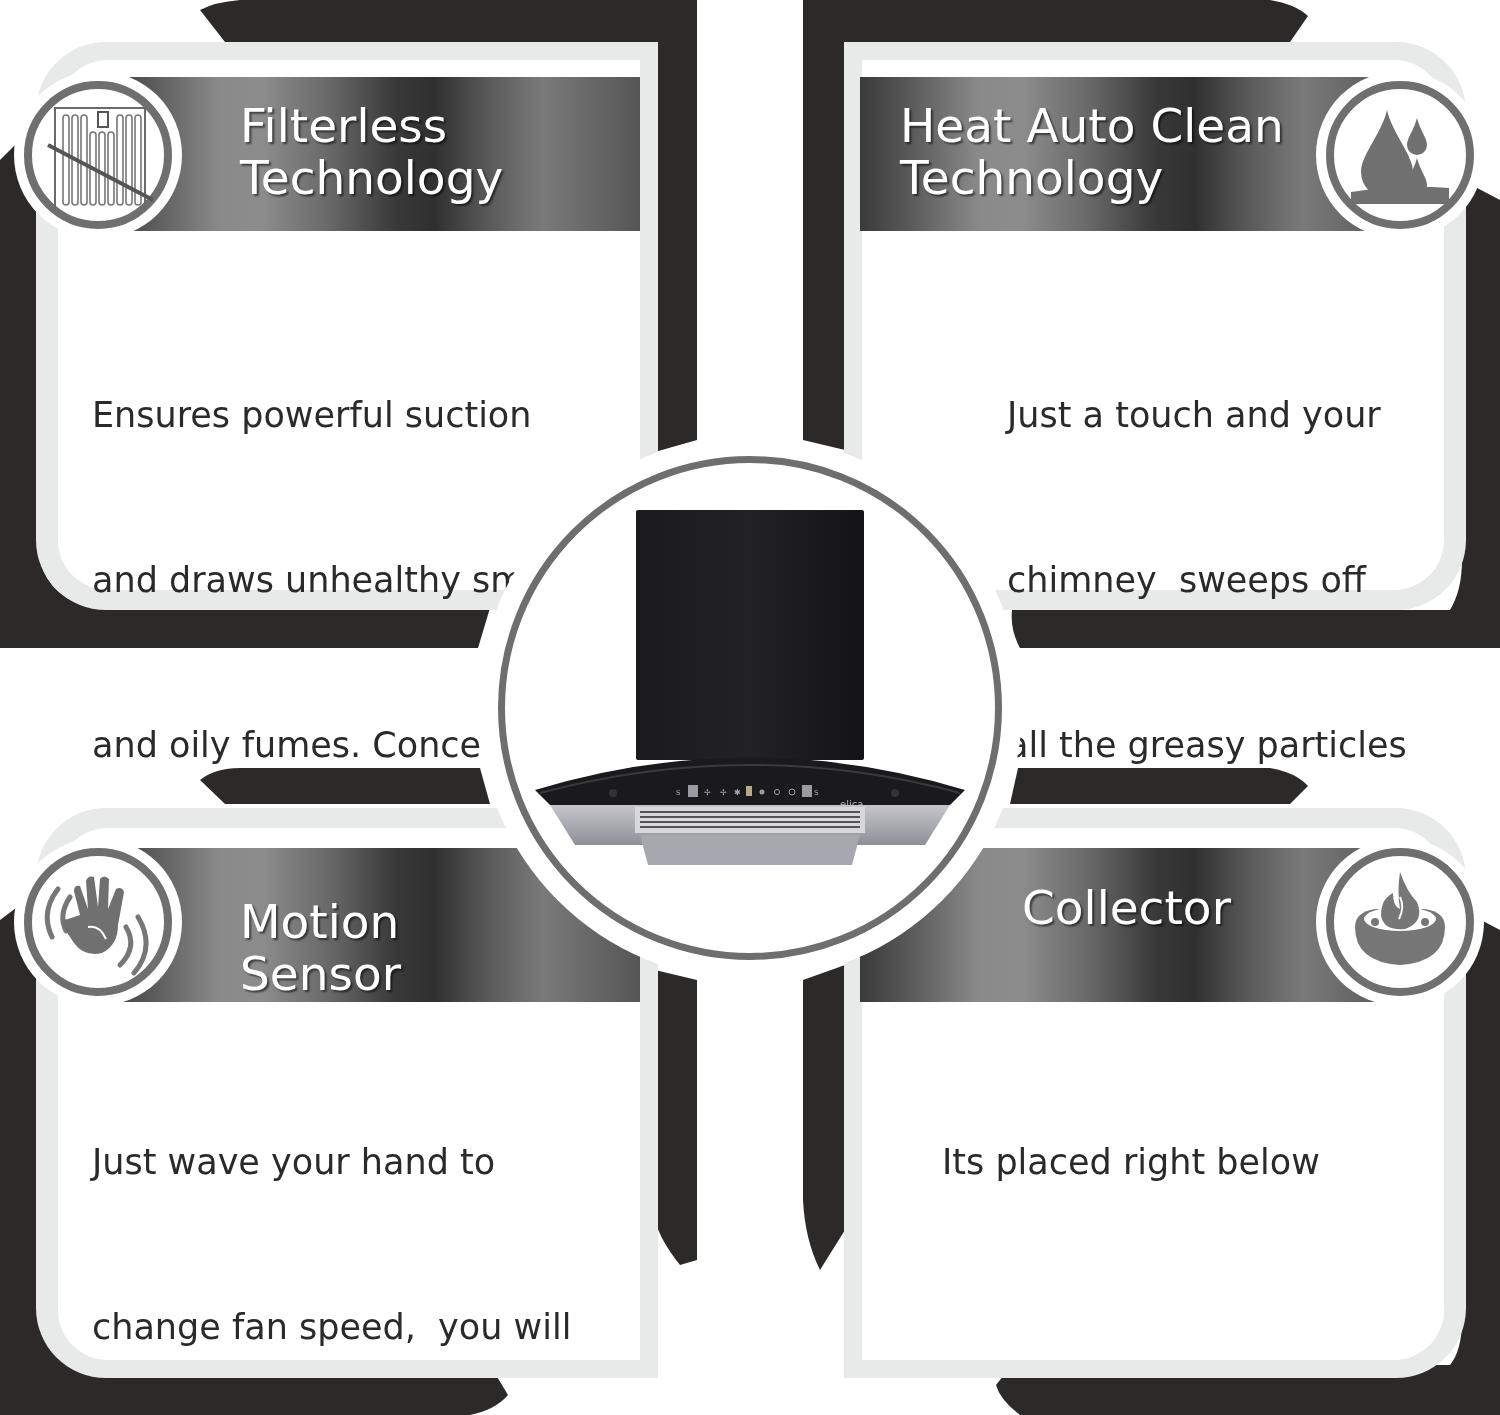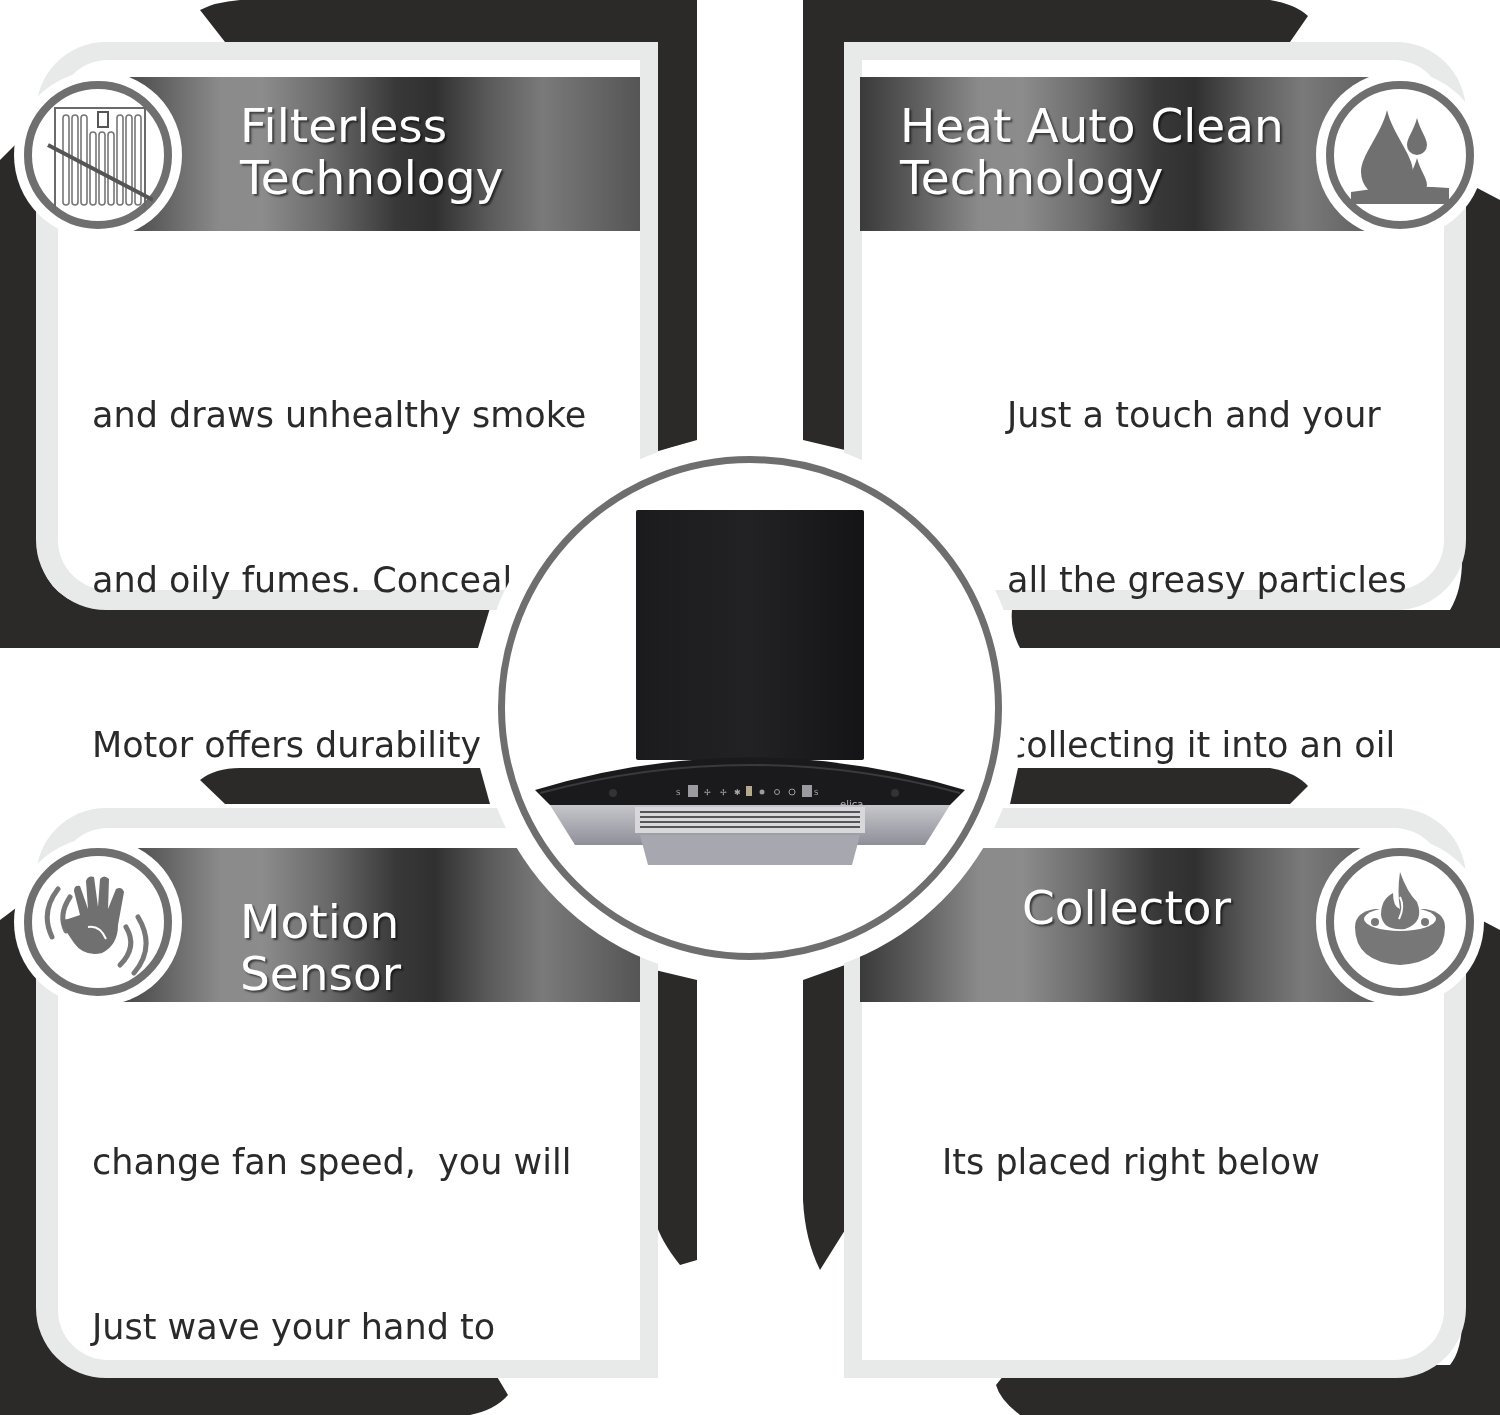--- a/index.html
+++ b/index.html
@@ -74,20 +74,21 @@
         <rect x="74" y="15" width="6" height="90" rx="3"></rect>
         <rect x="83" y="15" width="6" height="90" rx="3"></rect>
         <rect x="92" y="15" width="6" height="90" rx="3"></rect>
         <rect x="55" y="12" width="10" height="15" stroke="#555" stroke-width="2"></rect>
       </g>
       <line x1="5" y1="45" x2="110" y2="100" stroke="#555" stroke-width="4"></line>
     </svg>
   </div>
 </div>
 <div class="body-text" style="left:92px;top:278px;">
+  <div>Ensures powerful suction</div>
   <div>and draws unhealthy smoke</div>
   <div>and oily fumes. Concealed</div>
   <div>Motor offers durability &amp;</div>
   <div>long life.</div>
 </div>
 
 <div class="card-outer" style="left:844px;top:42px;width:622px;height:568px;border-radius:0 70px 70px 0;"></div>
 <div class="card-inner" style="left:862px;top:60px;width:582px;height:530px;border-radius:0 50px 50px 0;"></div>
 <div class="band" style="left:860px;top:77px;width:540px;"></div>
 <div class="band-title" style="left:900px;top:100px;">
@@ -99,20 +100,21 @@
     <svg width="110" height="110" viewBox="0 0 110 110">
       <path d="M 42 10 C 48 35 68 55 68 72 A 26 26 0 0 1 16 72 C 16 55 36 35 42 10 Z" fill="#707070"></path>
       <path d="M 72 18 C 75 30 82 38 82 45 A 10 10 0 0 1 62 45 C 62 38 69 30 72 18 Z" fill="#707070"></path>
       <path d="M 72 58 C 75 70 82 78 82 85 A 10 10 0 0 1 62 85 C 62 78 69 70 72 58 Z" fill="#707070"></path>
       <path d="M 6 92 Q 55 84 104 88 L 104 104 L 6 104 Z" fill="#707070"></path>
     </svg>
   </div>
 </div>
 <div class="body-text" style="left:1007px;top:278px;">
   <div>Just a touch and your</div>
+  <div>chimney  sweeps off</div>
   <div>all the greasy particles</div>
   <div>collecting it into an oil</div>
   <div>collector.</div>
 </div>
 
 <div class="card-outer" style="left:36px;top:808px;width:622px;height:570px;border-radius:70px 0 0 70px;"></div>
 <div class="card-inner" style="left:58px;top:828px;width:582px;height:532px;border-radius:50px 0 0 50px;"></div>
 <div class="band" style="left:100px;top:848px;width:540px;"></div>
 <div class="band-title" style="left:240px;top:896px;">
   <div>Motion</div>
@@ -126,22 +128,22 @@
         <path d="M 32 30 Q 20 48 28 64"></path>
         <path d="M 88 60 Q 100 80 82 98"></path>
         <path d="M 100 50 Q 118 80 96 106"></path>
       </g>
       <path d="M 42 48 L 36 24 Q 36 18 42 19 L 50 42 L 48 14 Q 50 8 56 10 L 60 40 L 62 12 Q 66 7 71 12 L 70 42 L 78 22 Q 84 19 86 25 L 80 58 Q 80 78 64 86 Q 46 90 36 76 L 24 58 Q 22 52 30 52 Z" fill="#707070"></path>
       <path d="M 50 60 Q 62 58 68 72" fill="none" stroke="#fff" stroke-width="2"></path>
     </svg>
   </div>
 </div>
 <div class="body-text" style="left:92px;top:1025px;">
+  <div>Just wave your hand to</div>
   <div>change fan speed,  you will</div>
-  <div>Just wave your hand to</div>
   
   
   
 </div>
 
 <div class="card-outer" style="left:844px;top:808px;width:622px;height:570px;border-radius:0 70px 70px 0;"></div>
 <div class="card-inner" style="left:862px;top:828px;width:582px;height:532px;border-radius:0 50px 50px 0;"></div>
 <div class="band" style="left:860px;top:848px;width:540px;"></div>
 <div class="band-title" style="left:1022px;top:882px;">
   <div>Collector</div>

